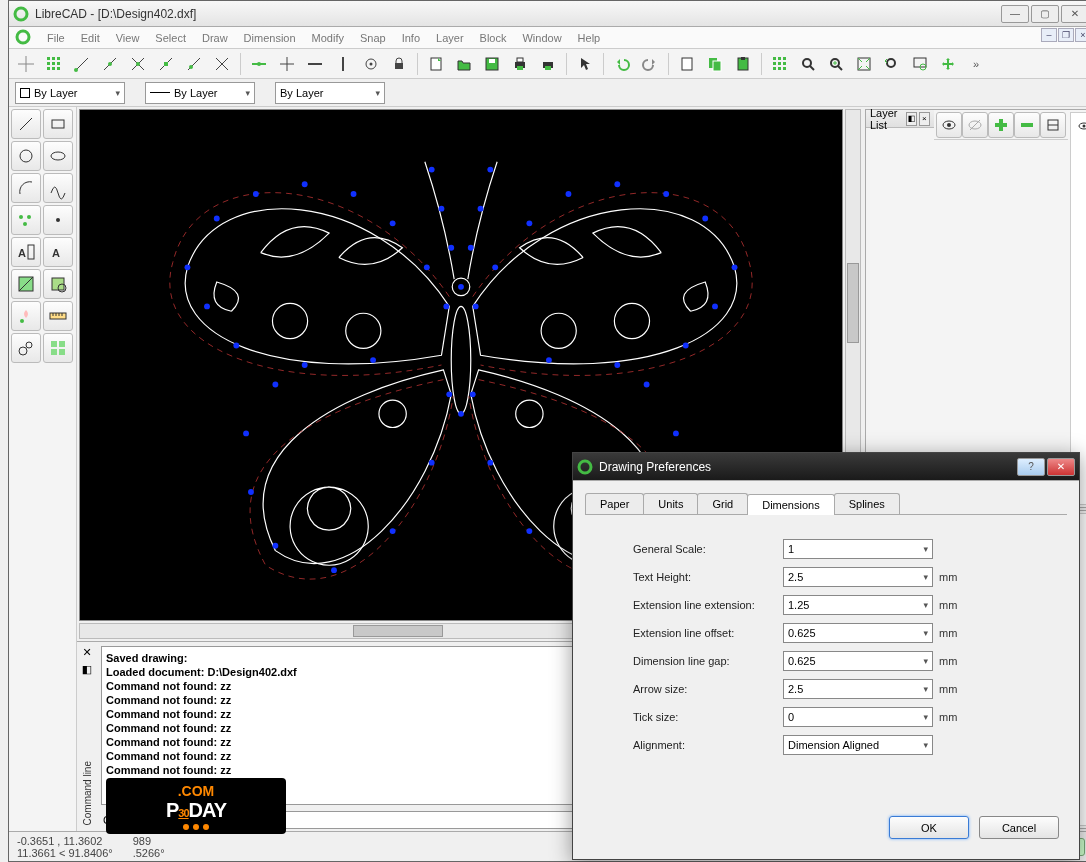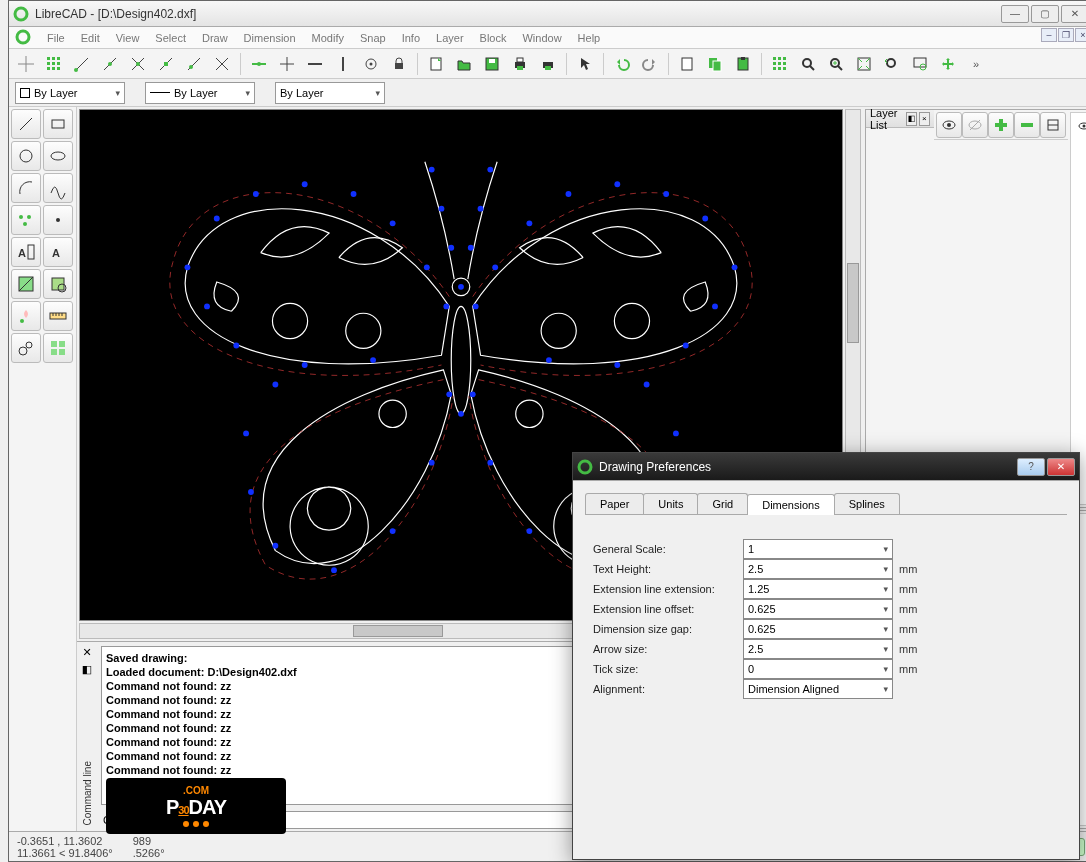--- a/index.html
+++ b/index.html
@@ -55,34 +55,34 @@
   .dialog { top:452px; left:572px; width:508px; height:408px; border:1px solid #444; box-shadow:0 4px 20px rgba(0,0,0,0.4); z-index:100;}
   .dialog .titlebar { background:linear-gradient(#3a3a3a,#1a1a1a); color:#fff; height:28px;}
   .dialog .titlebar .title-text { color:#fff; font-size:12px;}
   .dialog .win-btn { background:linear-gradient(#f4f4f4,#d8d8d8);}
   .dialog .win-btn.close { background:linear-gradient(#e88,#c33); color:#fff;}
   .dialog .help { background:linear-gradient(#ddeeff,#aaccee);}
   .dialog-body { flex:1; padding:12px; display:flex; flex-direction:column;}
   .tabs { display:flex; border-bottom:1px solid #aaa; margin-bottom:24px;}
   .tab { padding:4px 14px; border:1px solid #aaa; border-bottom:none; background:#ececec; margin-right:-1px; cursor:default; border-radius:3px 3px 0 0; font-size:11px;}
   .tab.active { background:#fff; position:relative; top:1px;}
-  .form { display:grid; grid-template-columns: 150px 150px 30px; align-items:center; padding:0 8px;}
+  .form { display:grid; grid-template-columns: 150px 150px 30px; row-gap:8px; align-items:center; padding:0 8px;margin-left:40px;}
   .form label { font-size:11px; color:#222;}
   .form .field { height:20px; border:1px solid #888; background:#fff; padding:0 4px; position:relative; display:flex; align-items:center;}
   .form .field::after { content:"▾"; position:absolute; right:4px; color:#555; font-size:9px;}
   .form .unit { font-size:11px; color:#333; padding-left:6px;}
   .dialog-buttons { margin-top:auto; display:flex; justify-content:flex-end; gap:10px; padding:8px;}
   .dlg-btn { width:80px; height:23px; border:1px solid #888; background:linear-gradient(#fdfdfd,#e4e4e4); border-radius:3px; cursor:default;}
   .dlg-btn.primary { border:1px solid #3a7bd5; box-shadow:0 0 3px #6af;}
   
   svg { overflow:visible; }
   .butterfly { position:absolute; top:0; left:0; width:100%; height:100%;}
   .dots circle { fill:#1030ff;}
   .watermark { position:absolute; bottom:28px; left:106px; width:180px; height:56px; background:#000; border-radius:4px; z-index:50; display:flex; flex-direction:column; align-items:center; justify-content:center;}
-  .watermark .top { color:#ff8800; font-weight:bold; font-size:10px;}
+  .watermark .top { color:#ff8800; font-weight:bold; font-size:14px;}
   .watermark .mid { color:#fff; font-weight:900; font-size:20px; letter-spacing:-1px;}
   .watermark .mid .o { color:#ff8800;text-decoration:underline;}
   .grid-icon rect{ fill:#4b4;}
 </style>
 </head>
 <body>
 
 <div class="window main-window">
 
   <div class="titlebar">
@@ -747,21 +747,21 @@
           <span>1.25</span>
         </div>
       <span class="unit">mm</span>
 
       <label>Extension line offset:</label>
       <div class="field">
           <span>0.625</span>
         </div>
       <span class="unit">mm</span>
 
-      <label>Dimension size gap:</label>
+      <label>Dimension line gap:</label>
       <div class="field">
           <span>0.625</span>
         </div>
       <span class="unit">mm</span>
 
       <label>Arrow size:</label>
       <div class="field">
           <span>2.5</span>
         </div>
       <span class="unit">mm</span>
@@ -771,14 +771,18 @@
           <span>0</span>
         </div>
       <span class="unit">mm</span>
 
       <label>Alignment:</label>
       <div class="field">
           <span>Dimension Aligned</span>
         </div>
       <span class="unit"></span>
     </div>
+    <div class="dialog-buttons">
+      <button class="dlg-btn primary">OK</button>
+      <button class="dlg-btn">Cancel</button>
+    </div>
   </div>
 </div>
 
 </body></html>

